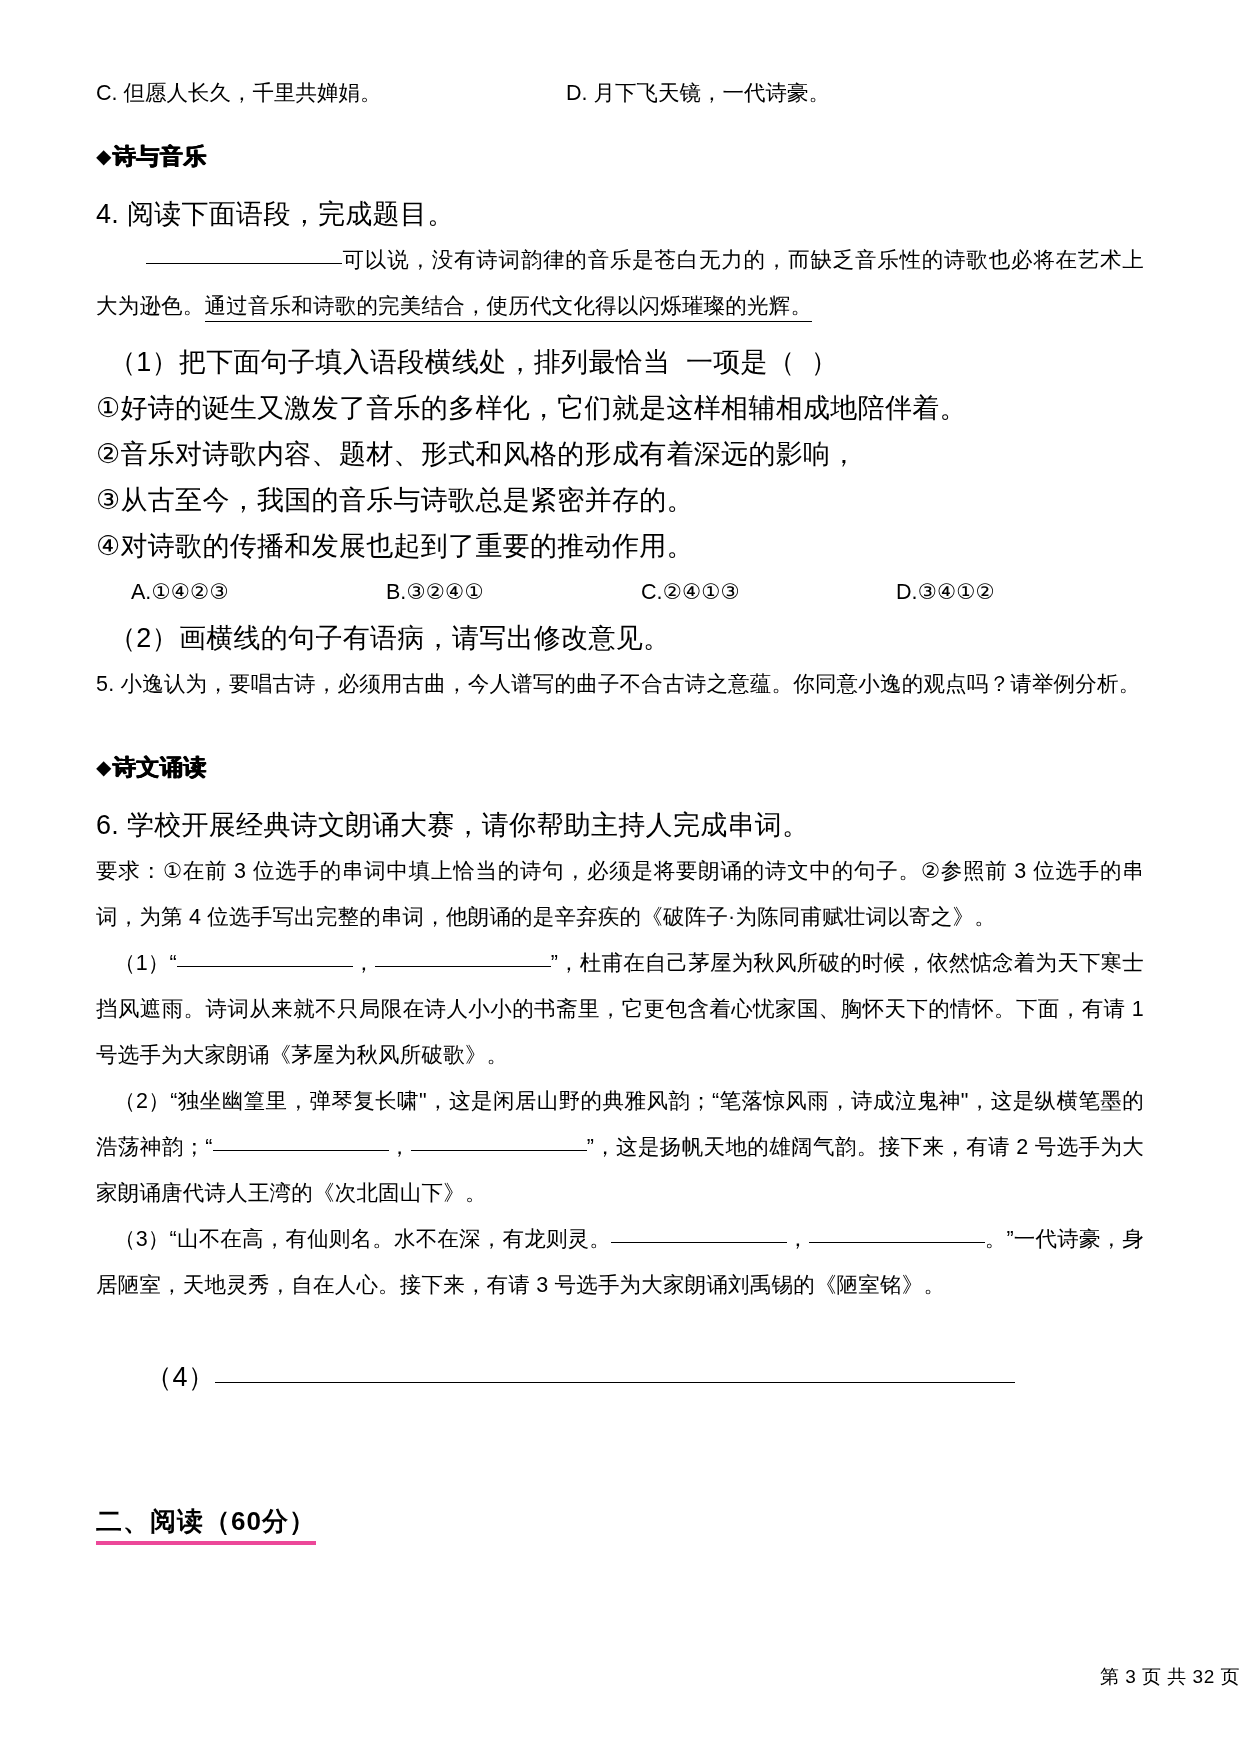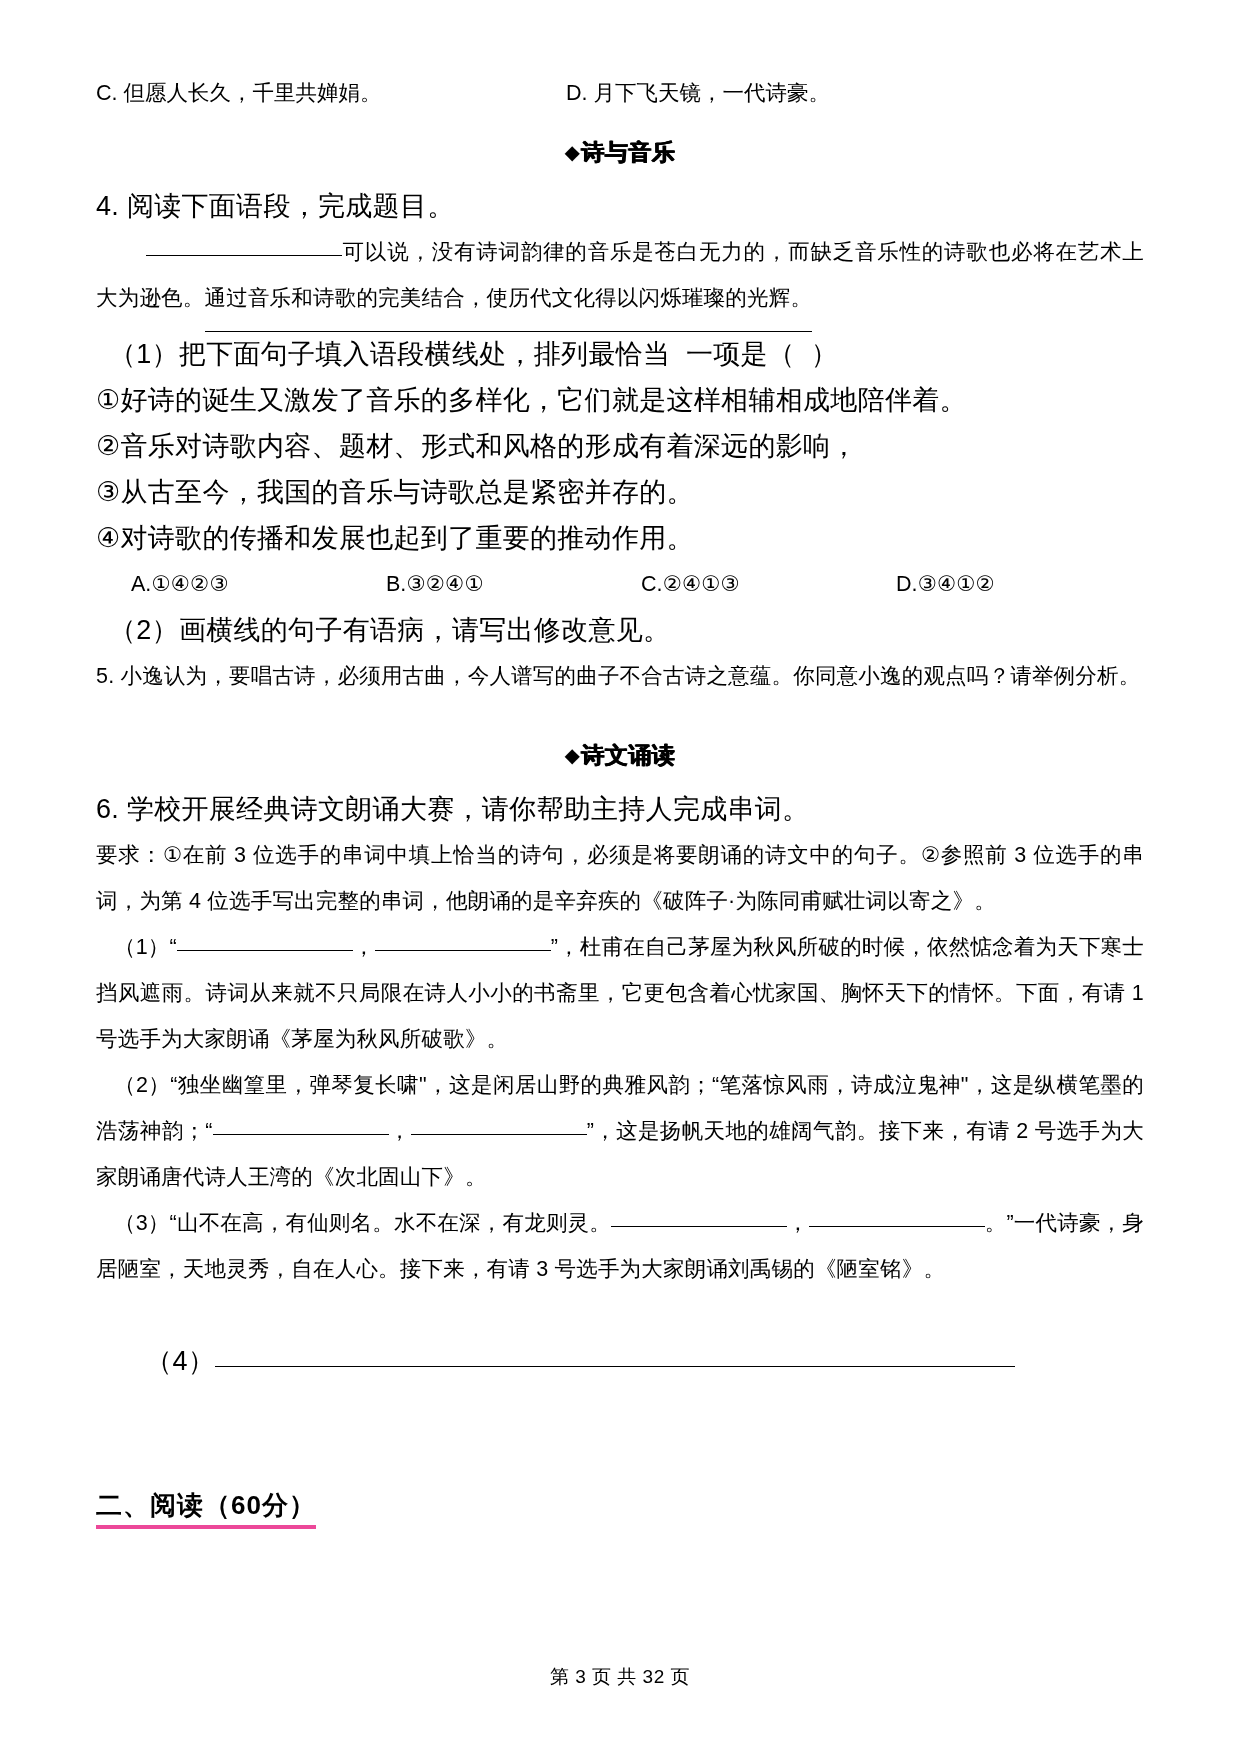--- a/index.html
+++ b/index.html
@@ -45,25 +45,24 @@
     line-height: 46px;
     margin-bottom: 14px;
   }
   .choice-row-2 .c1 { width: 470px; flex: none; }
   .choice-row-2 .c2 { flex: 1; }
 
   
   .section-head {
     font-size: 23px;
     font-weight: bold;
-    line-height: 28px;
+    line-height: 36px;
     margin-top: 22px;
     margin-bottom: 16px;
     letter-spacing: 0.5px;
-    text-align: center;
   }
   .section-head .diamond {
     font-size: 20px;
     margin-right: 1px;
     position: relative;
     top: -1px;
   }
   .section-head .htext {
     
     text-shadow: 0.6px 0 0 currentColor, -0.6px 0 0 currentColor;
@@ -86,41 +85,41 @@
   .blank {
     display: inline-block;
     border-bottom: 1.6px solid #000;
     vertical-align: 3px;
   }
   .b-med    { width: 176px; }
   .b-long   { width: 196px; }
   .b-xlong  { width: 800px; }
   .uline {
     border-bottom: 1.6px solid #000;
-    padding-bottom: 21px;
+    padding-bottom: 3px;
   }
 
   
   .part-head {
     font-size: 26px;
     font-weight: bold;
     letter-spacing: 1px;
     display: inline-block;
     border-bottom: 4px solid #ec4899;
     padding-bottom: 2px;
     margin-top: 38px;
   }
 
   
   .footer {
     position: absolute;
     left: 0;
     right: 0;
     bottom: 64px;
-    text-align: center;
+    text-align: right;
     font-size: 19px;
     letter-spacing: 0.5px;
   }
 
   .gap-s { height: 10px; }
   .gap-m { height: 20px; }
 </style>
 </head>
 <body>
 

